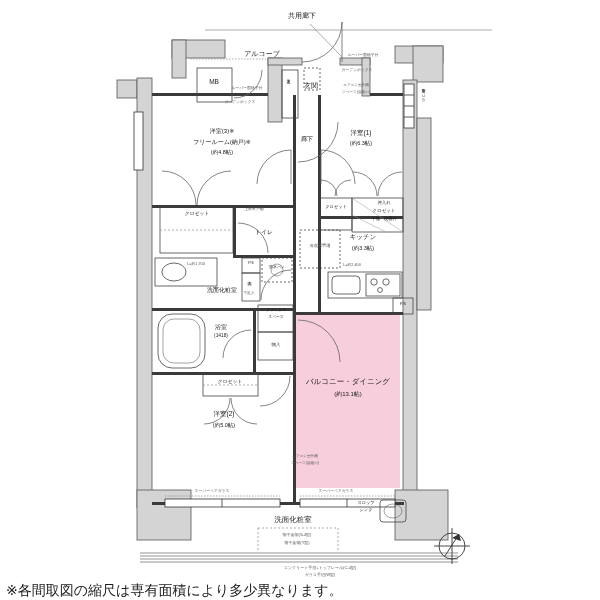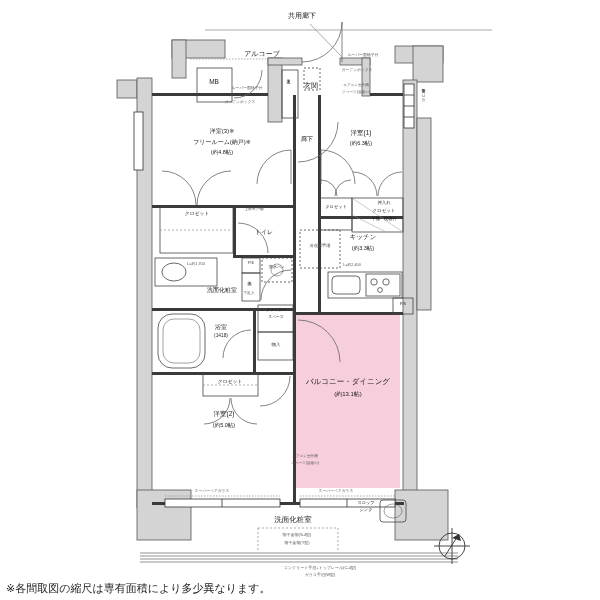--- a/index.html
+++ b/index.html
@@ -5,21 +5,21 @@
   html,body{margin:0;padding:0;background:#fff;}
   #canvas{position:relative;width:600px;height:600px;background:#ffffff;overflow:hidden;
           font-family:"Liberation Sans","DejaVu Sans",sans-serif;color:#1a1a1a;}
   #plan-svg{position:absolute;left:0;top:0;}
   .lb{position:absolute;transform:translateX(-50%);white-space:nowrap;color:#1a1a1a;line-height:1;}
   .noctr{transform:none;}
   .vert{writing-mode:vertical-rl;transform:none;}
   .gray{color:#555;}
   .f36{font-size:3.6px}.f38{font-size:3.8px}.f4{font-size:4px}.f42{font-size:4.2px}
   .f45{font-size:4.5px}.f48{font-size:4.8px}.f55{font-size:5.5px}.f6{font-size:6px}
-  .f65{font-size:6.5px}.f7{font-size:7px}.f75{font-size:7.5px}.f85{font-size:11px}
+  .f65{font-size:6.5px}.f7{font-size:7px}.f75{font-size:7.5px}.f85{font-size:14px}
 </style>
 </head>
 <body>
 
 <div id="canvas">
 
 <svg id="plan-svg" width="600" height="600" viewBox="0 0 600 600">
 
   <g>
     <rect x="296" y="315" width="104" height="173" fill="#f7cedb"></rect>

